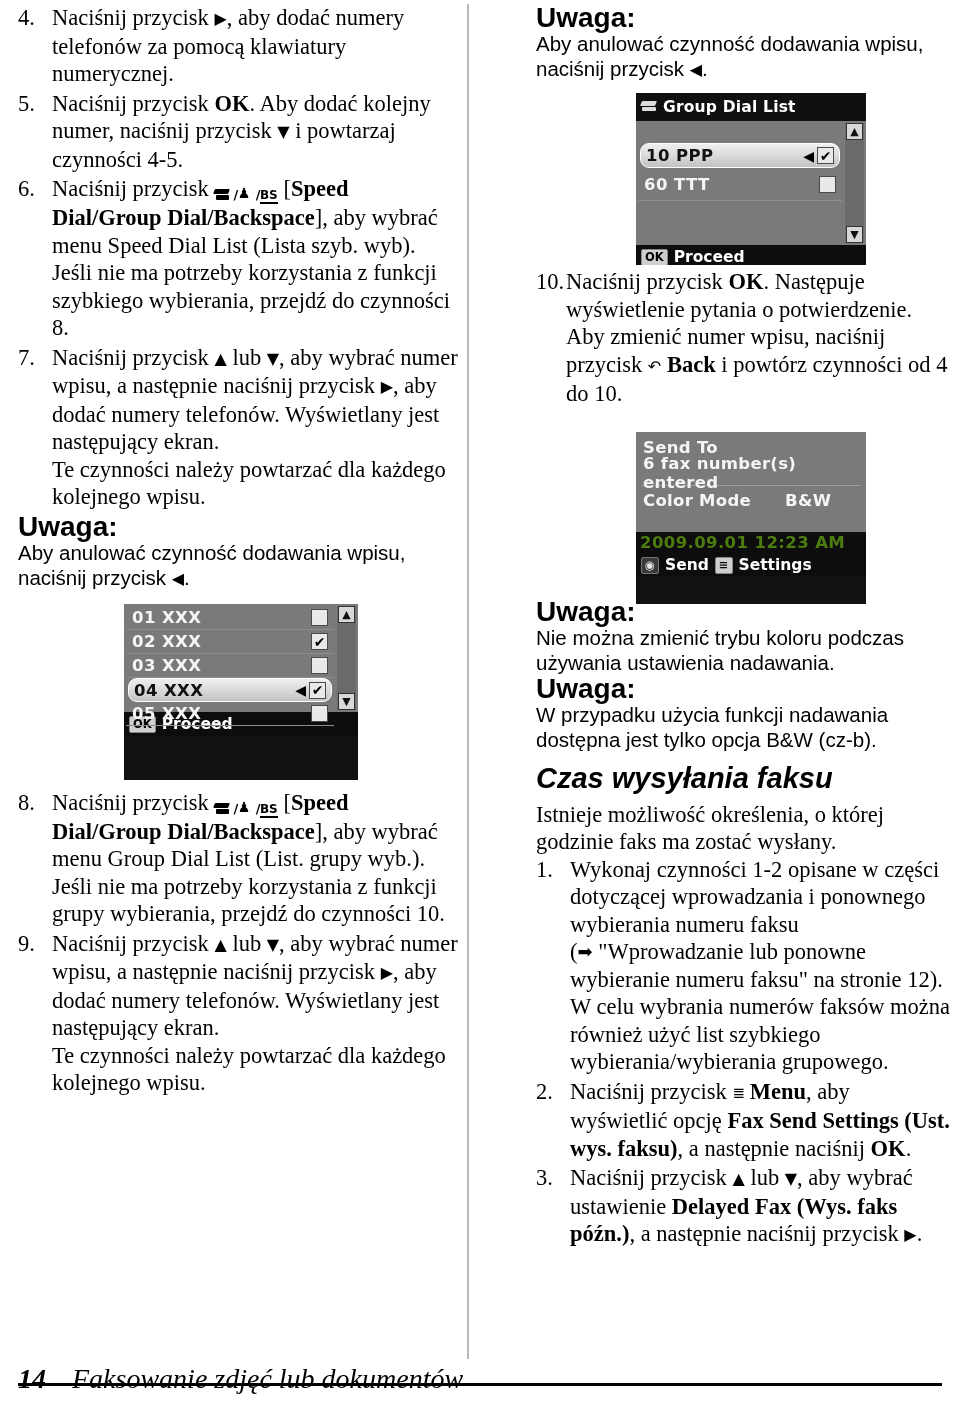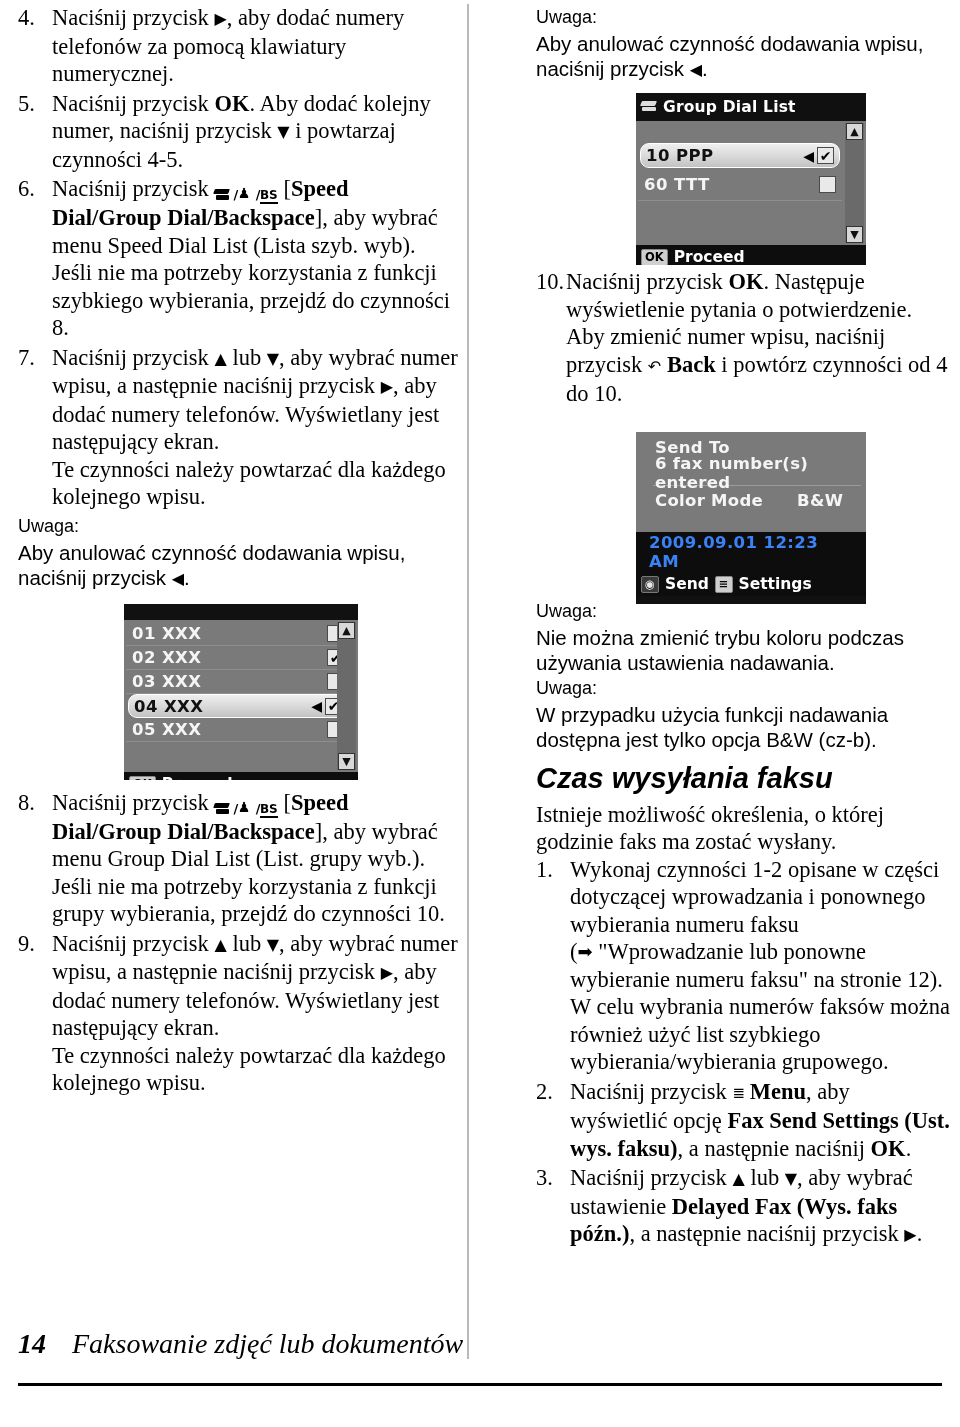--- a/index.html
+++ b/index.html
@@ -58,22 +58,22 @@
 
   b, .b { font-weight:bold; }
 
   
   .note {
     font-family:"Liberation Sans", sans-serif;
     font-size:20.5px;
     line-height:25px;
   }
   .note .note-title {
-    font-weight:normal;
-    font-size:18px;
+    font-weight:bold;
+    font-size:28px;
     line-height:27px;
   }
 
   .sec-head {
     font-family:"Liberation Sans", sans-serif;
     font-weight:bold;
     font-style:italic;
     font-size:29px;
     line-height:34px;
     margin: 9px 0 6px 0;
@@ -142,21 +142,21 @@
   .lcd-title .tphone::after{
     content:""; position:absolute; left:1px; top:7px; width:14px; height:4px;
     background:#ddd; border-radius:1px;
   }
   .adf-badge{
     position:absolute; right:4px; top:3px;
     background:#8d8d8d; color:#f2f2f2;
     font-size:13px; font-weight:bold;
     padding:0 4px; border-radius:2px; line-height:17px;
   }
-  .lcd-body { background:#7a7a7a; position:relative;padding-left:12px; }
+  .lcd-body { background:#7a7a7a; position:relative; }
   .lcd-row {
     display:flex; align-items:center;
     padding:0 6px;
     font-size:16.5px;
     font-weight:bold;
     color:#f5f5f5;
     position:relative;
     border-bottom:1px solid #8e8e8e;
   }
   .lcd-row .lbl { flex:1 1 auto; letter-spacing:0.4px; }
@@ -205,32 +205,32 @@
   .keycap.dark { background:#3a3a3a; color:#e8e8e8; border-color:#777; }
 
   
   .bf-row {
     display:flex; align-items:center;
     font-size:16.5px; font-weight:bold; color:#f5f5f5;
     padding:0 7px; letter-spacing:0.3px;
   }
   .bf-sep { height:1px; background:#9b9b9b; margin:0 5px; }
   .bf-date {
-    background:#0d0d0d; color:#3b82f6;
+    background:#0d0d0d; color:#4d7c0f;
     font-size:16.5px; font-weight:bold;
-    padding:1px 13px; letter-spacing:0.4px;
+    padding:1px 4px; letter-spacing:0.4px;
   }
 
   
   .footer-rule {
     position:absolute; left:18px; top:1383px;
     width:924px; height:3px; background:#000;
   }
   .footer {
-    position:absolute; left:18px; top:1328px;
+    position:absolute; left:18px; top:1363px;
     width:800px;
     display:flex; align-items:baseline; gap:26px;
     font-family:"Liberation Serif", serif;
     font-style:italic;
   }
   .footer .pg { font-size:28px; font-weight:bold; }
   .footer .ft { font-size:28px; }
 </style>
 </head>
 <body>
@@ -313,21 +313,21 @@
           <div class="li">
             <span class="num">3.</span>
             <span class="body">Naciśnij przycisk <span class="gl gl-u">▲</span> lub <span class="gl gl-u">▼</span>, aby wybrać ustawienie <b>Delayed Fax (Wys. faks późn.)</b>, a następnie naciśnij przycisk <span class="gl gl-r">▶</span>.</span>
           </div>
         </div>
     </div>
 
   </div>
 
   <div class="lcd" id="lcd-speed" style="left:124px; top:604px; width:234px; height:176px;">
-    <div class="lcd-body" style="height:152px; padding:2px 8px 2px 2px;margin-top:16px;">
+    <div class="lcd-body" style="height:108px; padding:2px 24px 2px 2px;">
       <div id="speed-rows">
           <div class="lcd-row" style="height:24px">
             <span class="lbl">01 XXX</span>
             <span class="cbox empty"></span>
           </div>
           <div class="lcd-row" style="height:24px">
             <span class="lbl">02 XXX</span>
             <span class="cbox">✔</span>
           </div>
           <div class="lcd-row" style="height:24px">

